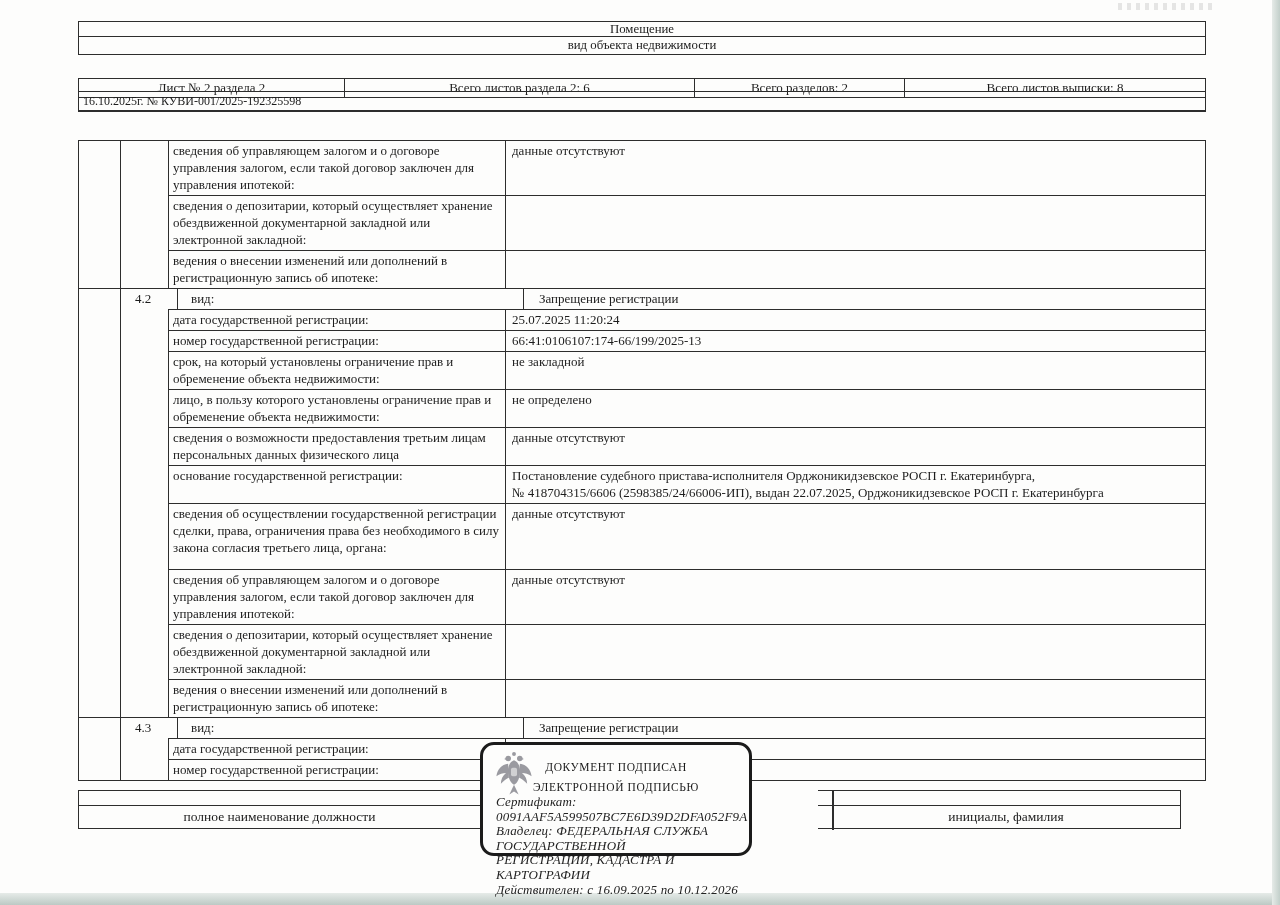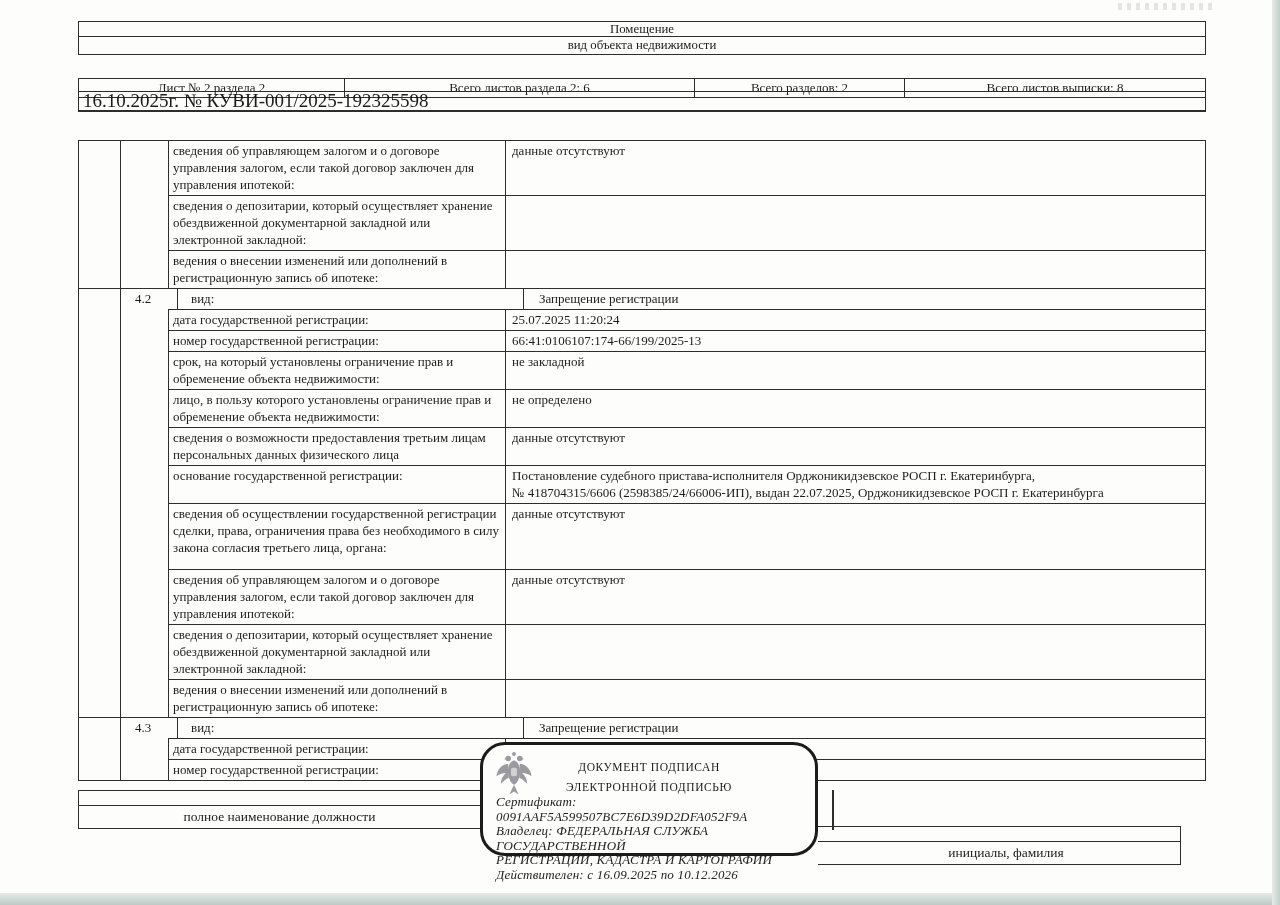--- a/index.html
+++ b/index.html
@@ -25,49 +25,49 @@
   
   .sheetrow{position:absolute;left:78px;top:62px;width:1128px;height:20px;border:1.6px solid var(--line);display:flex;margin-top:16px;}
   .sheetcell{height:100%;border-right:1.4px solid var(--line);text-align:center;font-size:13px;line-height:17px;}
   .sheetcell:nth-child(1){width:266px;}
   .sheetcell:nth-child(2){width:350px;}
   .sheetcell:nth-child(3){width:210px;}
   .sheetcell:nth-child(4){flex:1;border-right:none;}
 
   
   .numbox{position:absolute;left:78px;top:91px;width:1128px;border:1.6px solid var(--line);}
-  .numrow{height:19px;line-height:18px;font-size:19px;padding-left:4px;border-bottom:1.4px solid var(--line);}
+  .numrow{height:19px;line-height:18px;font-size:12px;padding-left:4px;border-bottom:1.4px solid var(--line);}
   .cadrow{display:flex;height:19px;}
   .cadlbl{width:426px;border-right:1.4px solid var(--line);padding-left:4px;font-size:13px;line-height:17px;}
   .cadval{flex:1;padding-left:6px;font-size:13px;line-height:17px;}
 
   
   .maintable{position:absolute;left:78px;top:140px;width:1128px;border:1.6px solid var(--line);}
   .trow{display:flex;align-items:stretch;}
   .trow.section{border-top:1.4px solid var(--line);gap:9px;}
   .trow + .trow:not(.section) .lbl,
   .trow + .trow:not(.section) .val{border-top:1.4px solid var(--line);}
   .c{font-size:13px;line-height:17px;}
   .c.a{width:42px;border-right:1.4px solid var(--line);}
   .c.b{width:48px;border-right:1.4px solid var(--line);padding:1px 0 0 5px;}
   .c.lbl{width:337px;border-right:1.4px solid var(--line);padding:1px 4px 2px 4px;}
   .c.val{flex:1;padding:1px 6px 2px 6px;white-space:pre-line;}
 
   
   .sig{position:absolute;top:790px;border:1.5px solid var(--line);}
   .sig-left{left:78px;width:402px;border-right:none;}
-  .sig-right{left:818px;width:363px;border-left:none;margin-top:36px;}
+  .sig-right{left:818px;width:363px;border-left:none;}
   .sig .sig-row.empty{height:15px;border-bottom:1.4px solid var(--line);}
   .sig .sig-row.label{height:22px;text-align:center;font-size:13.5px;line-height:21px;}
   .sig-tick{position:absolute;left:832px;top:790px;width:1.5px;height:40px;background:var(--line);}
   .sig-right .sig-row.label{padding-left:14px;}
 
   
-  .stamp{position:absolute;left:480px;top:742px;width:338px;height:114px;background:var(--paper);
-    border:3px solid #1b1b1b;border-radius:25px;z-index:5;}
+  .stamp{position:absolute;left:480px;top:742px;width:272px;height:114px;background:var(--paper);
+    border:3px solid #1b1b1b;border-radius:14px;z-index:5;}
   .stamp-head{position:absolute;left:0;top:13px;width:100%;text-align:center;
     font-size:11.5px;line-height:19.5px;letter-spacing:.6px;color:#1a1a1a;}
   .stamp-small{position:absolute;left:13px;top:50px;font-size:13px;line-height:14.6px;
     letter-spacing:.2px;color:#222;font-style:italic;}
   .eagle{position:absolute;left:10px;top:5px;width:42px;height:48px;}
 
   
   .edge-bottom{position:absolute;left:0;top:893px;width:1280px;height:12px;
     background:linear-gradient(#e6ebe8,#bcc9c4);}
   .edge-right{position:absolute;left:1272px;top:0;width:8px;height:905px;

